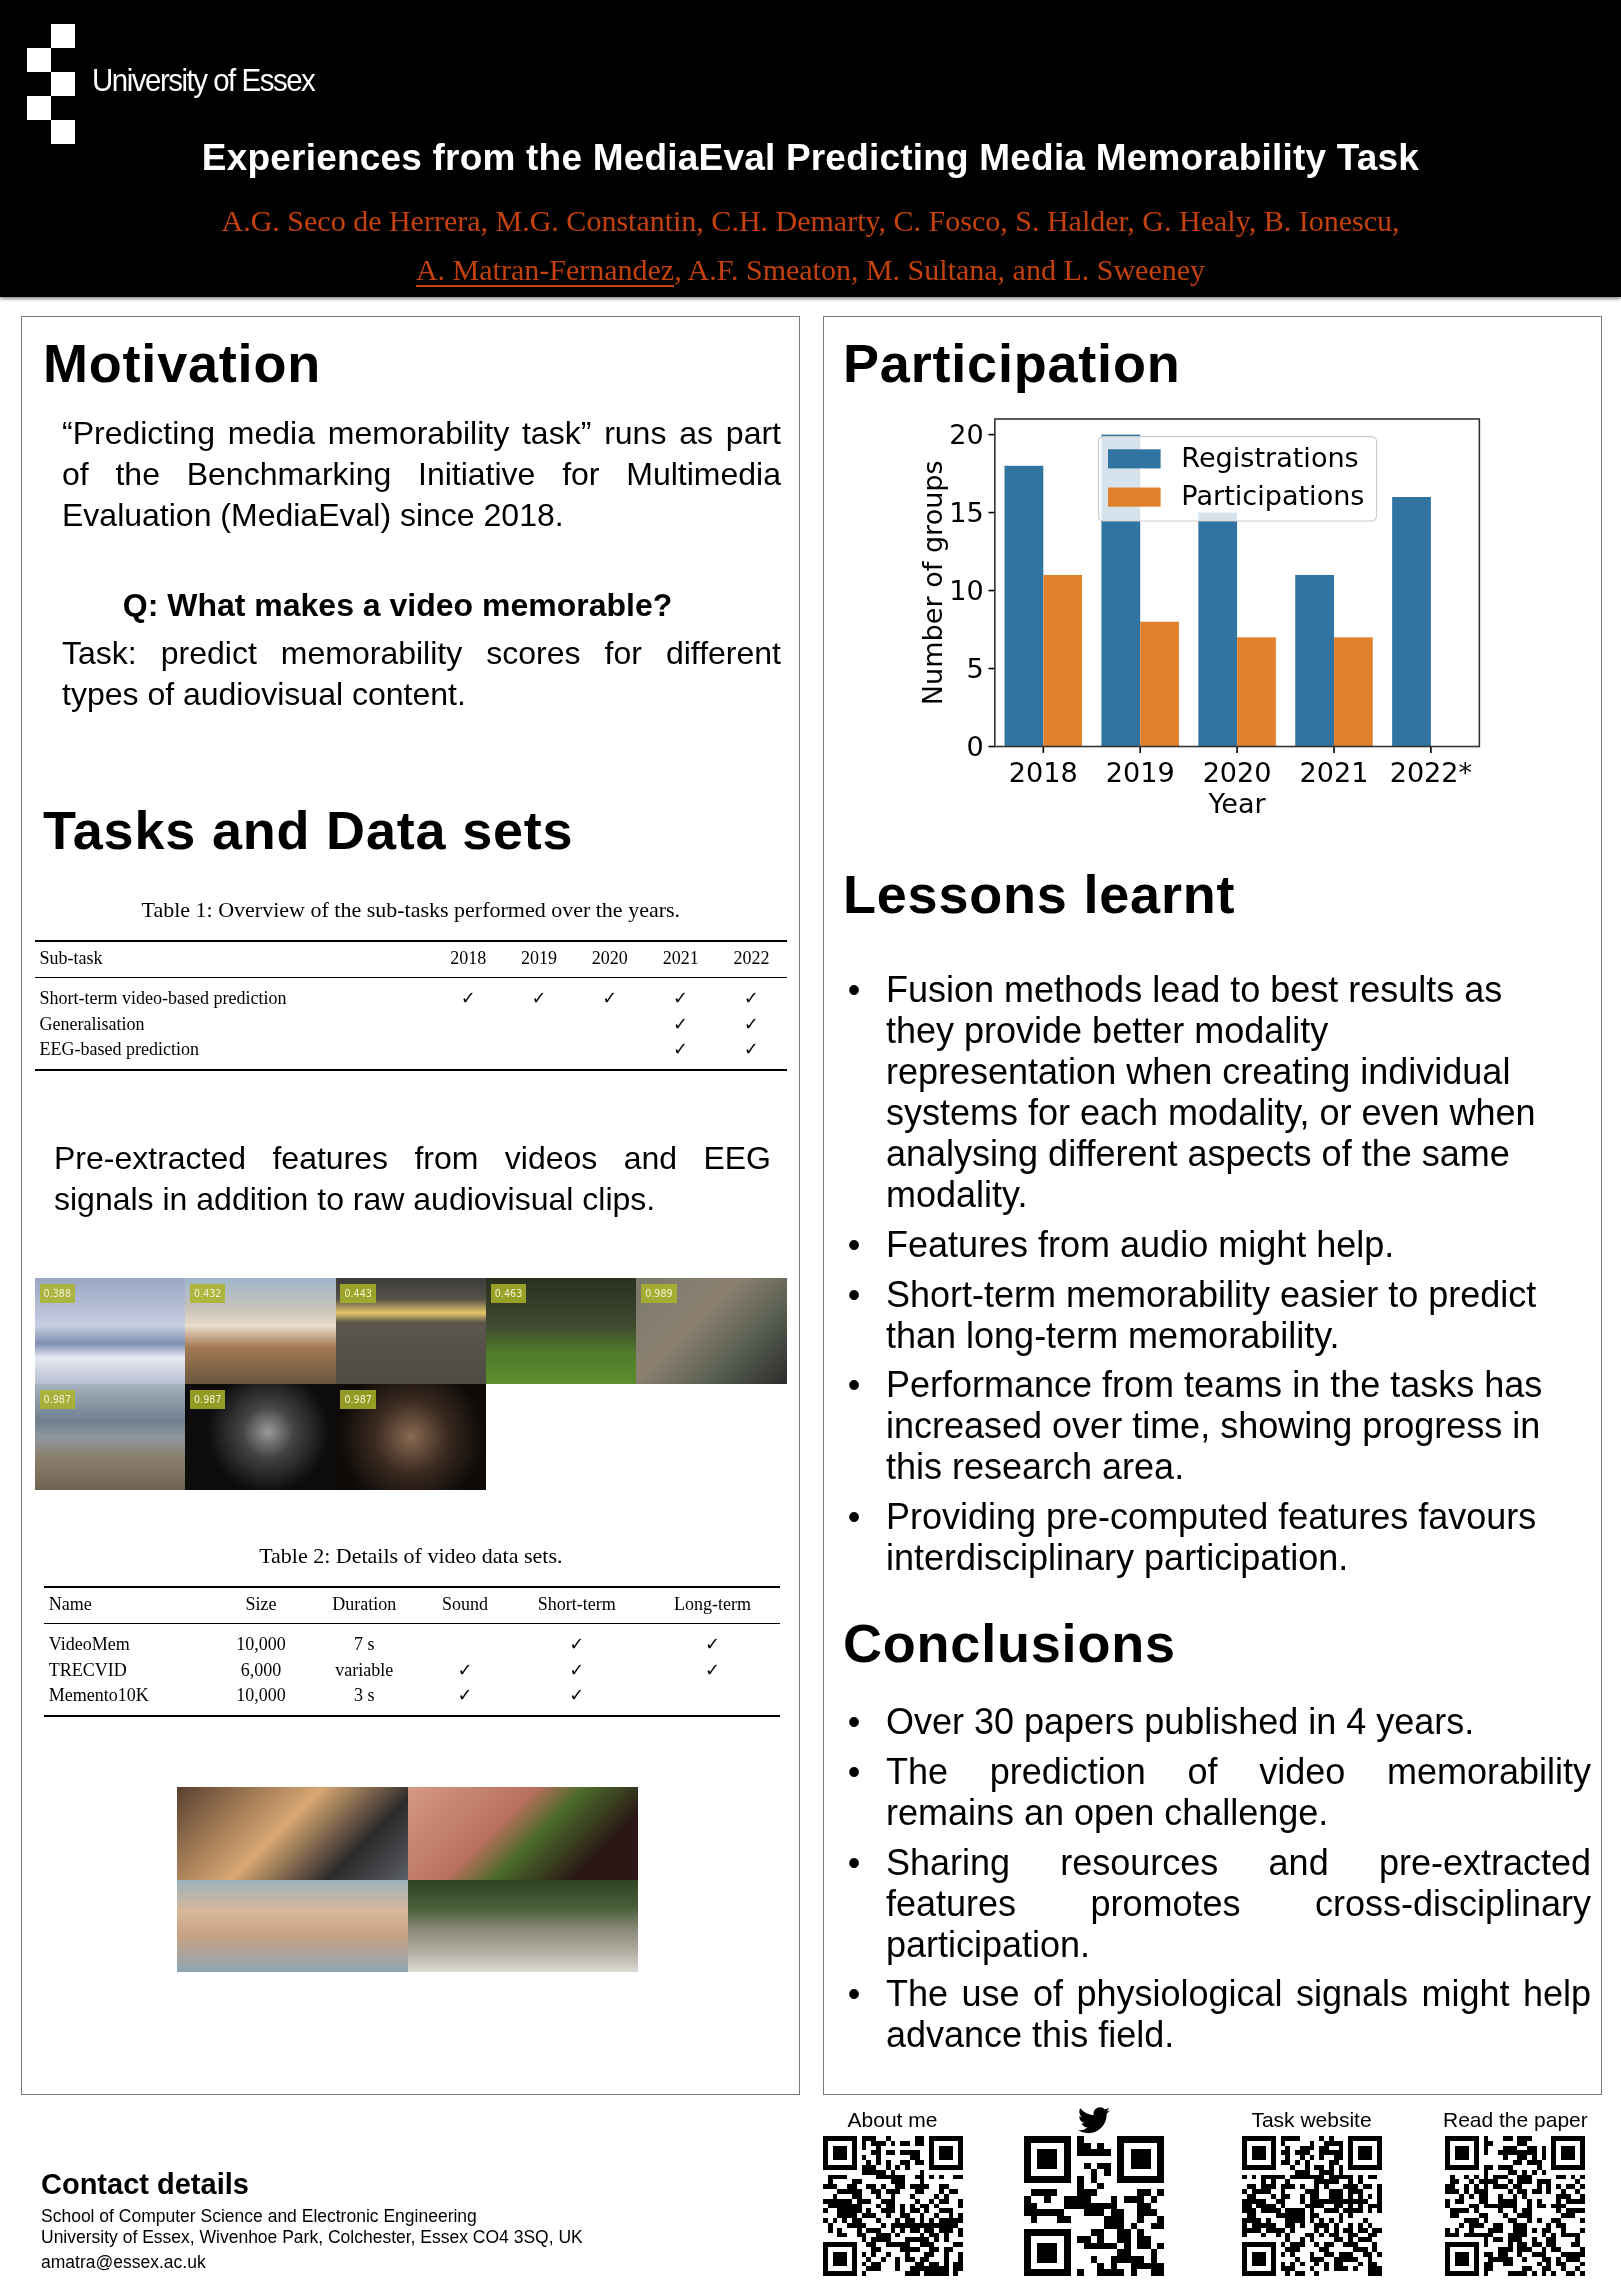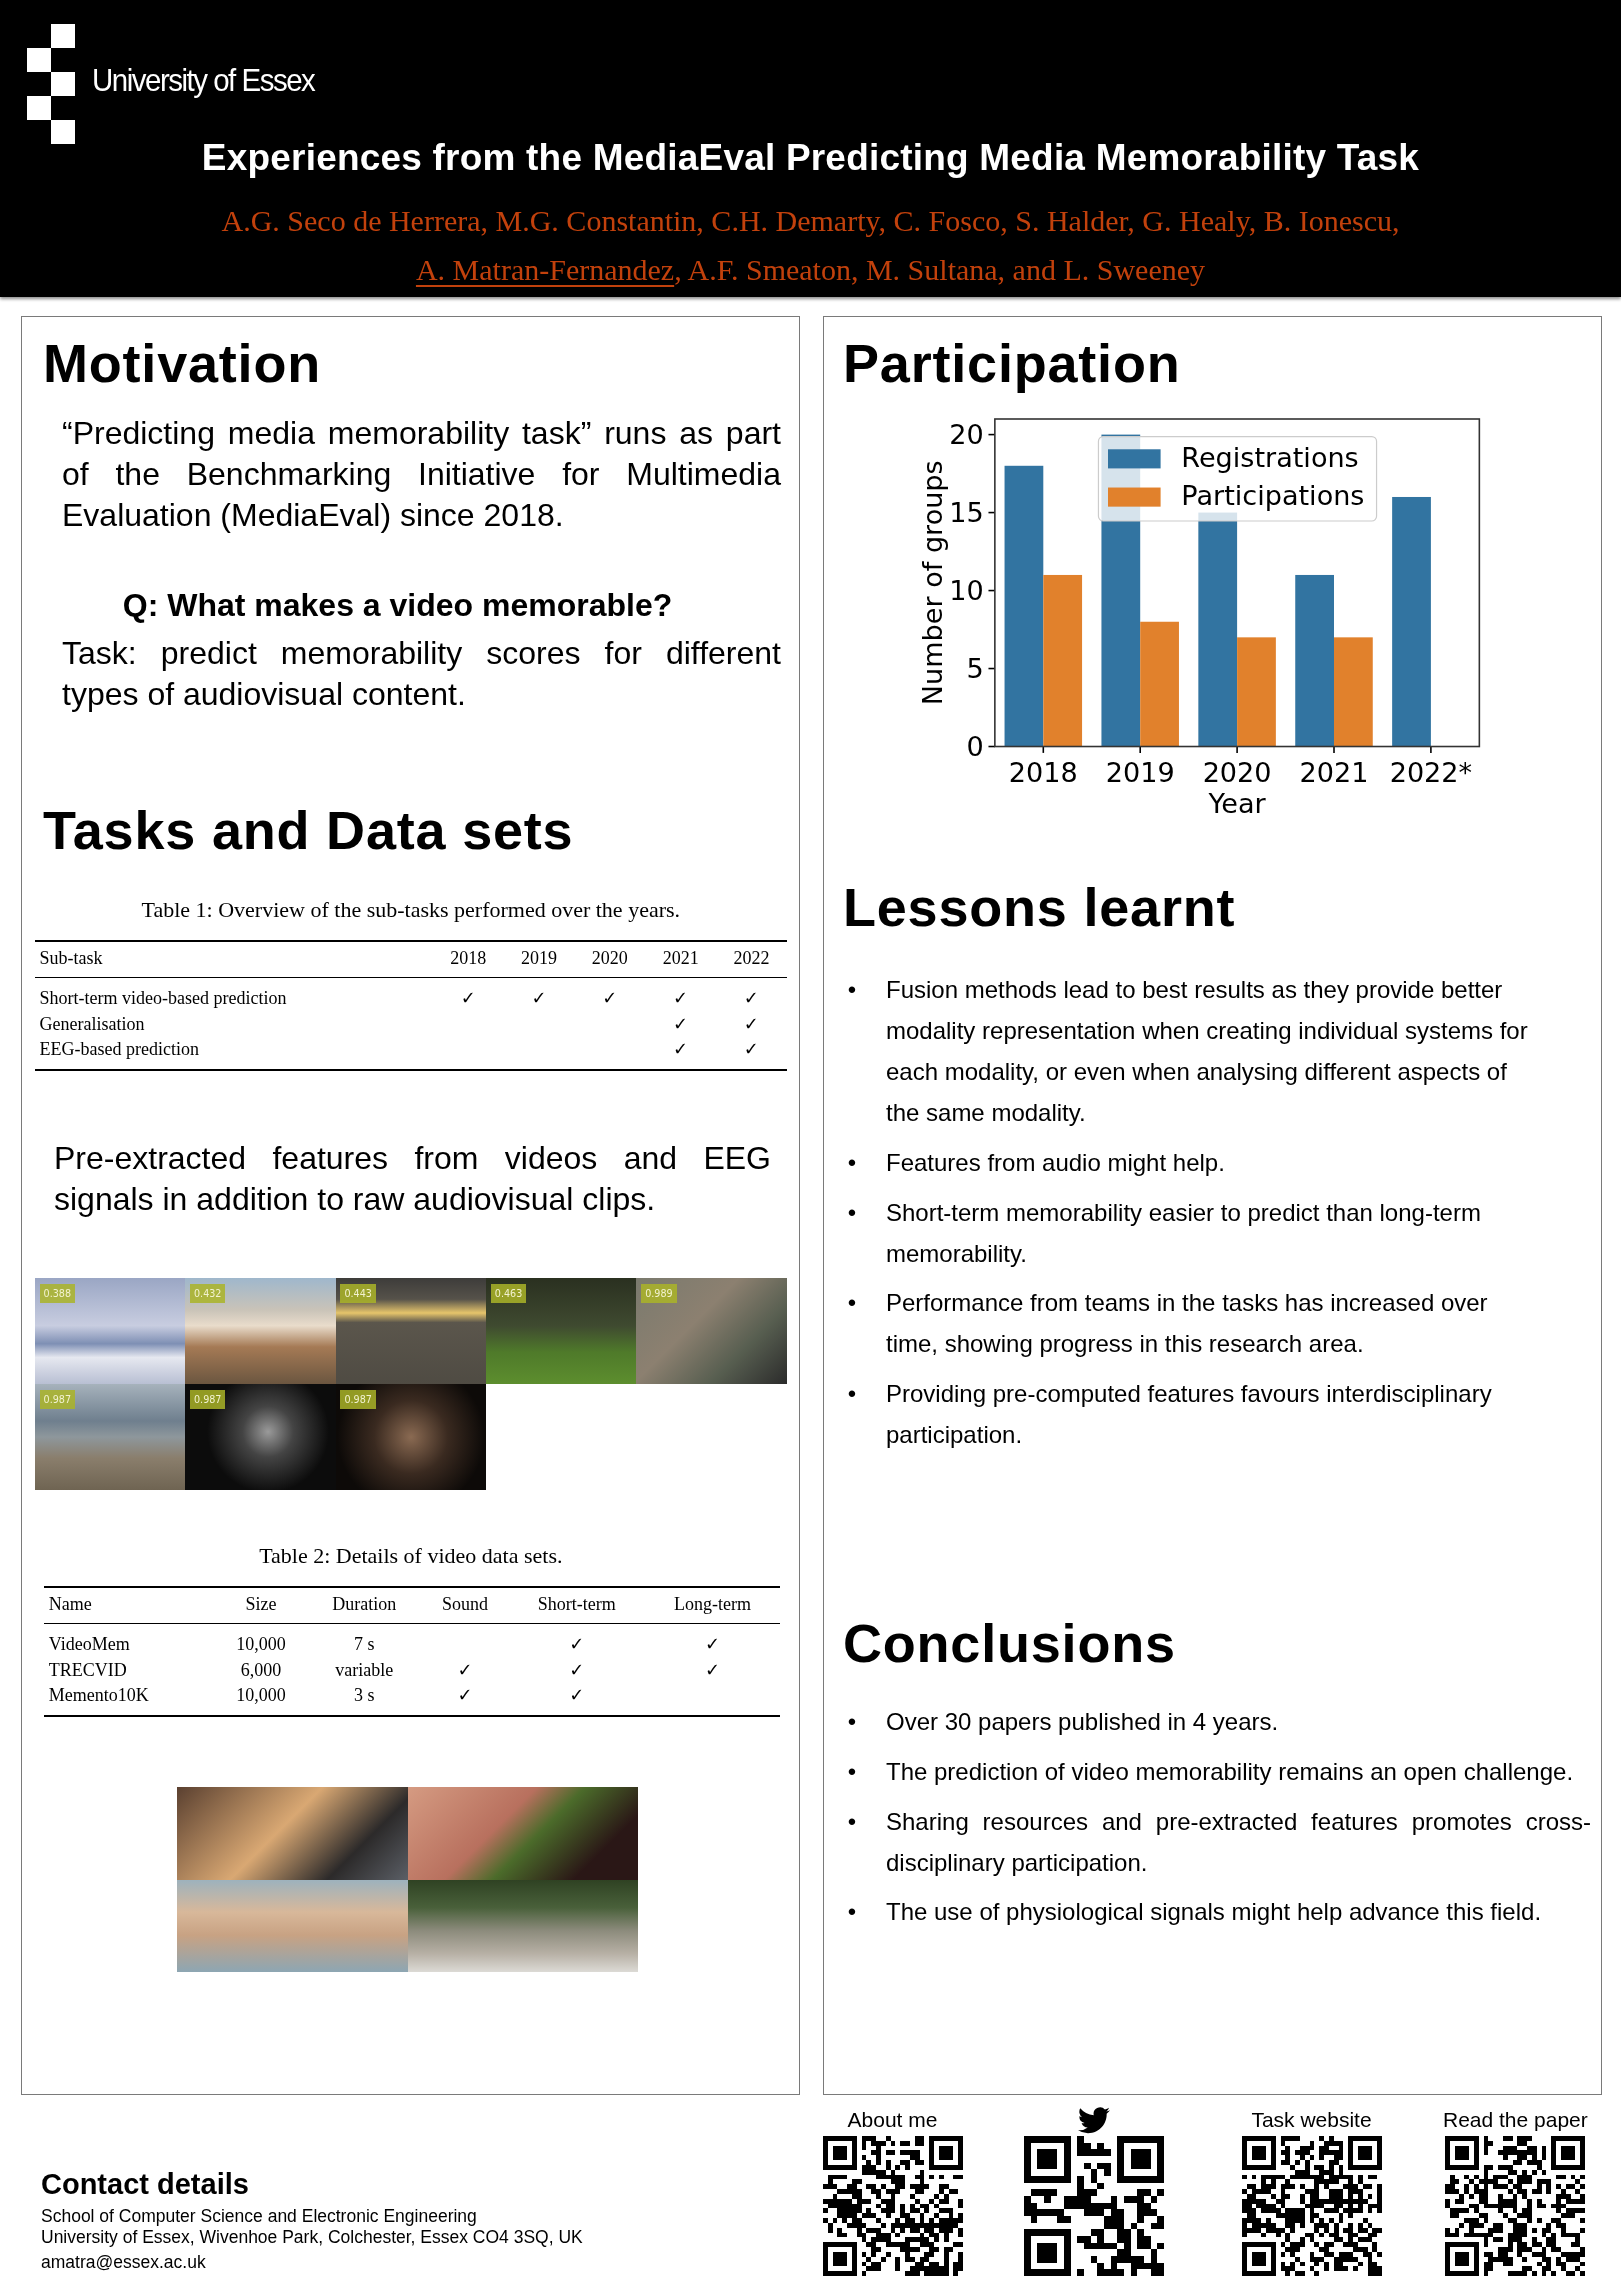--- a/index.html
+++ b/index.html
@@ -41,21 +41,21 @@
   .grid { position: absolute; display: grid; }
   .grid1 { left: 12.8px; top: 961px; width: 752px; height: 212px; grid-template-columns: repeat(5, 1fr); grid-template-rows: repeat(2, 1fr); }
   .grid2 { left: 155px; top: 1470px; width: 461px; height: 185px; grid-template-columns: repeat(2, 1fr); grid-template-rows: repeat(2, 1fr); }
   .thumb { position: relative; overflow: hidden; }
   .score { position: absolute; left: 4.8px; top: 6.4px; background: rgba(170,180,40,0.85); color: #f2f2d0; font-size: 9.6px; padding: 4px 4px; font-family: "DejaVu Sans", sans-serif; }
 
   
   .chart-svg { position: absolute; left: 0; top: 0; }
 
   
-  .bullets { position: absolute; list-style: none; font-size: 24px; line-height: 41px; }
+  .bullets { position: absolute; list-style: none; font-size: 36px; line-height: 41px; }
   .bullets li { position: relative; padding-left: 43px; margin-bottom: 8.8px; }
   .bullets li::before { content: "•"; position: absolute; left: 4.8px; top: 0; }
   .bullets.justify li { text-align: justify; }
 
   
   .contact-title { position: absolute; left: 41px; top: 2168px; font-weight: bold; font-size: 29px; }
   .contact-line { position: absolute; left: 41px; font-size: 17.5px; }
   .qr-block { position: absolute; top: 2104px; width: 143px; text-align: center; }
   .qr-label { font-size: 21px; height: 32px; line-height: 32px; white-space: nowrap; }
   .qr { width: 140px; height: 140px; margin: 0 auto; }
@@ -238,21 +238,21 @@
       <rect x="214" y="128" width="608" height="411" fill="none" stroke="#333" stroke-width="2"></rect>
       <text x="518" y="623" text-anchor="middle" font-size="34" font-family="DejaVu Sans, sans-serif">Year</text>
       <text x="0" y="0" text-anchor="middle" font-size="34" font-family="DejaVu Sans, sans-serif" transform="translate(148,333.5) rotate(-90)">Number of groups</text>
       <rect x="344" y="150" width="349" height="106" rx="6" fill="rgba(255,255,255,0.8)" stroke="#ccc" stroke-width="1.5"></rect>
       <rect x="356" y="166" width="66" height="24" fill="#3274a1"></rect>
       <text x="448" y="188" font-size="34" font-family="DejaVu Sans, sans-serif">Registrations</text>
       <rect x="356" y="214" width="66" height="24" fill="#e1812c"></rect>
       <text x="448" y="236" font-size="34" font-family="DejaVu Sans, sans-serif">Participations</text>
     </svg>
 
-  <div class="h2" style="left:19px;top:550px;margin-top:13px;">Lessons learnt</div>
+  <div class="h2" style="left:19px;top:550px;">Lessons learnt</div>
   <ul class="bullets" id="lessons-list" style="left:19px;top:652px;width:701px;">
       <li>Fusion methods lead to best results as they provide better modality representation when creating individual systems for each modality, or even when analysing different aspects of the same modality.</li>
       <li>Features from audio might help.</li>
       <li>Short-term memorability easier to predict than long-term memorability.</li>
       <li>Performance from teams in the tasks has increased over time, showing progress in this research area.</li>
       <li>Providing pre-computed features favours interdisciplinary participation.</li>
     </ul>
 
   <div class="h2" style="left:19px;top:1299px;">Conclusions</div>
   <ul class="bullets justify" id="conclusions-list" style="left:19px;top:1384px;width:748px;">

